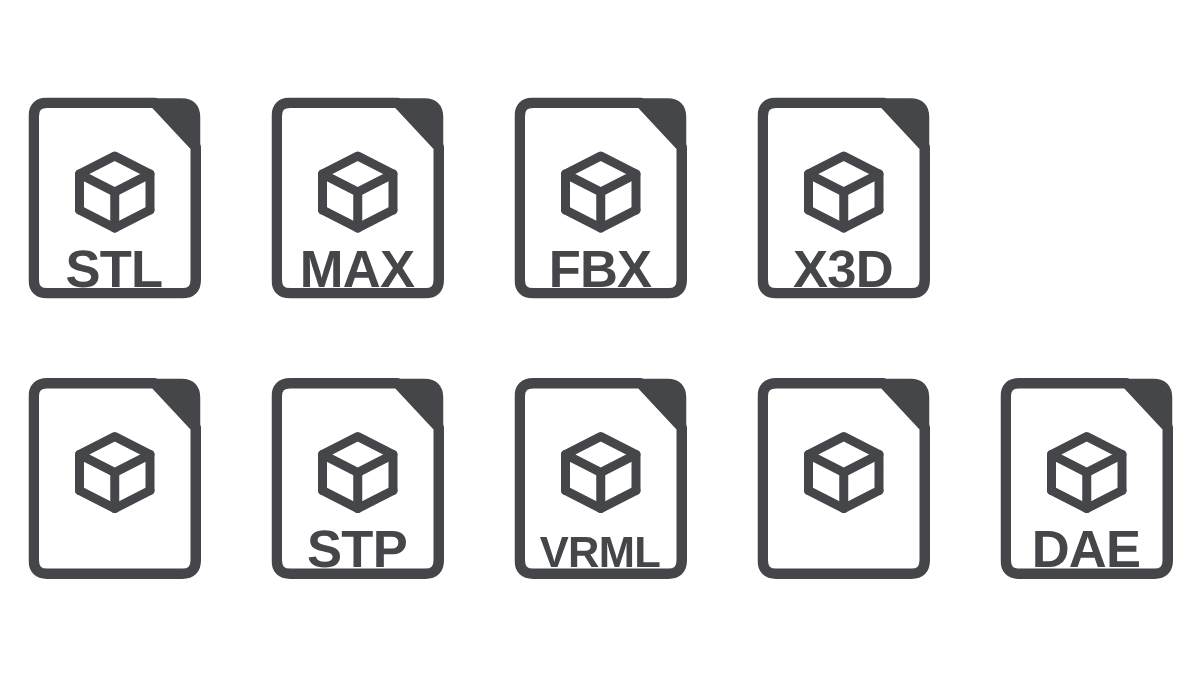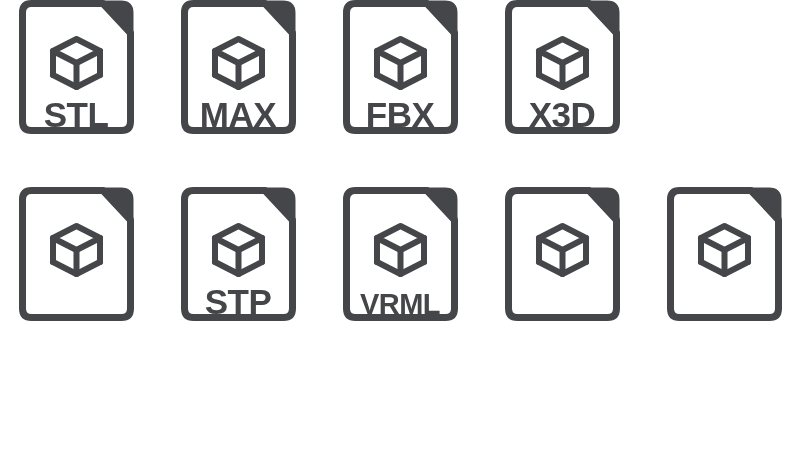--- a/index.html
+++ b/index.html
@@ -2,21 +2,21 @@
 <html style="--ink: #454649; --paper: #ffffff;"><head>
 <meta charset="utf-8">
 <title>3D file format icons</title>
 <style>
   :root { --ink: #454649; --paper: #ffffff; }
   * { box-sizing: border-box; }
   html, body { margin: 0; padding: 0; background: #ffffff; }
   .canvas {
     width: 800px; height: 450px;
     background: var(--paper);
-    display: flex; align-items: flex-start; justify-content: center;
+    display: flex; align-items: center; justify-content: center;
     overflow: hidden;
     font-family: "Liberation Sans", "DejaVu Sans", sans-serif;
   }
   .grid { display: flex; flex-direction: column; gap: 53px; }
   .row { display: flex; gap: 47px; }
   .cell { position: relative; width: 115px; height: 134px; }
   .file-svg { position: absolute; inset: 0; width: 100%; height: 100%; display: block; }
   .label {
     position: absolute; left: 0; right: 0; bottom: 2px;
     text-align: center;
@@ -109,18 +109,19 @@
       <div class="cell">
         <svg class="file-svg" viewBox="0 0 115 134">
             <use href="#file-shape"></use>
           </svg>
       </div>
 
       <div class="cell">
         <svg class="file-svg" viewBox="0 0 115 134">
             <use href="#file-shape"></use>
           </svg>
+        <div class="label">DAE</div>
       </div>
 
     </div>
 
   </div>
 </div>
 
 </body></html>

